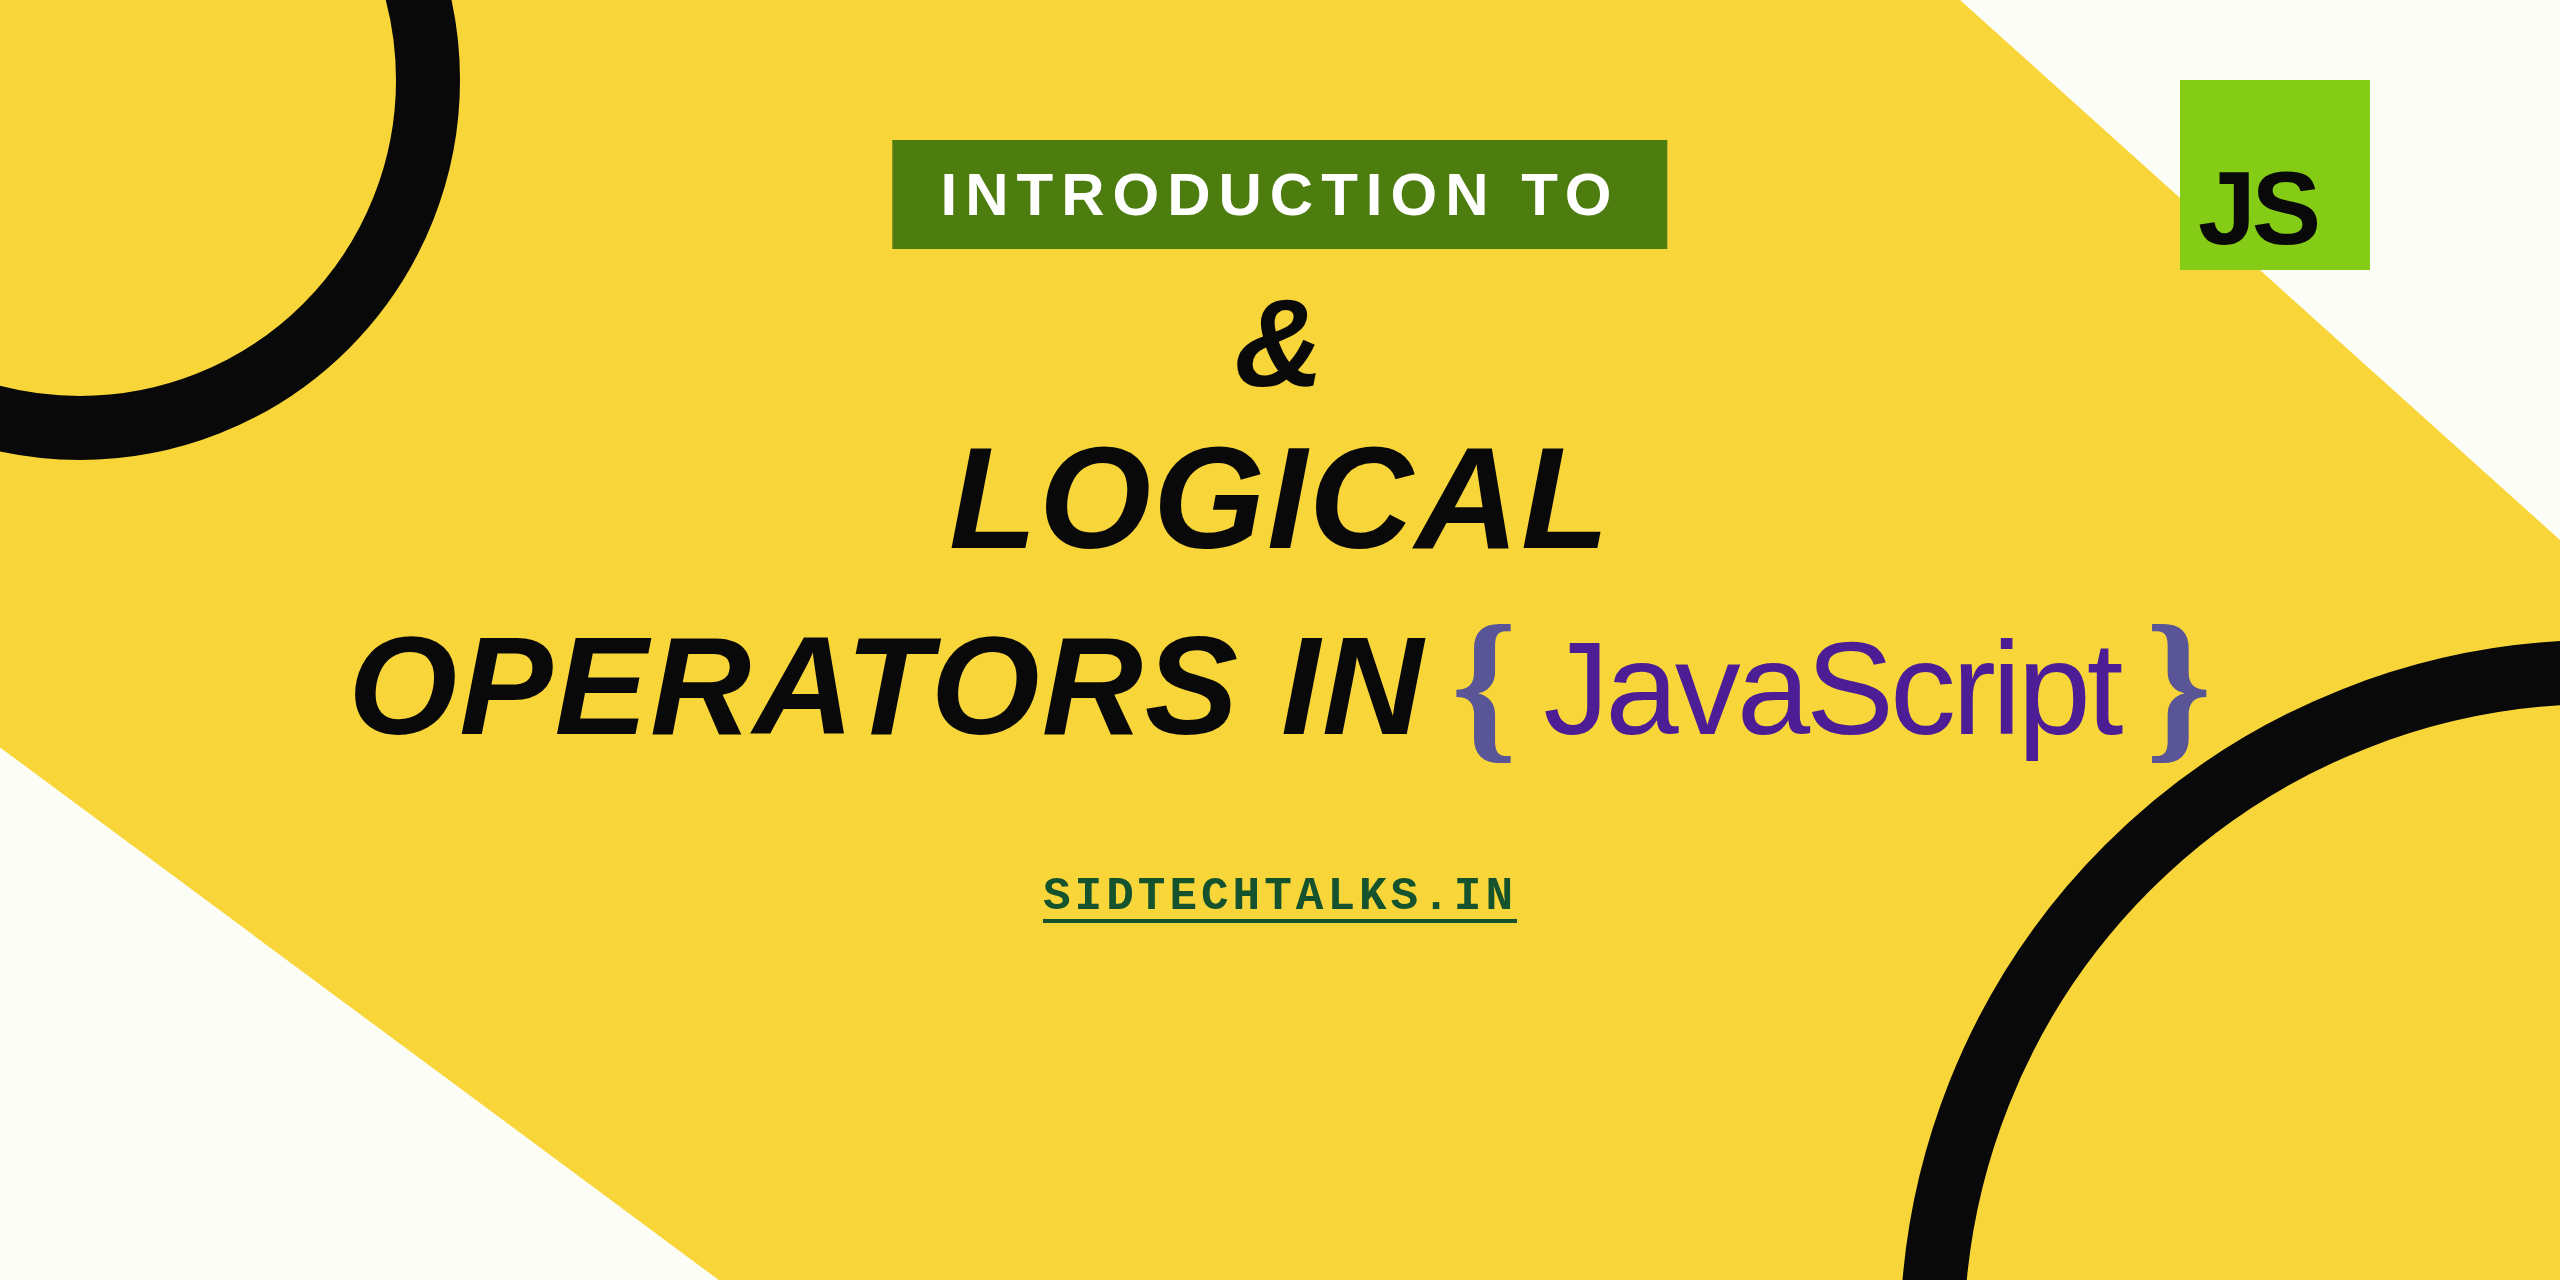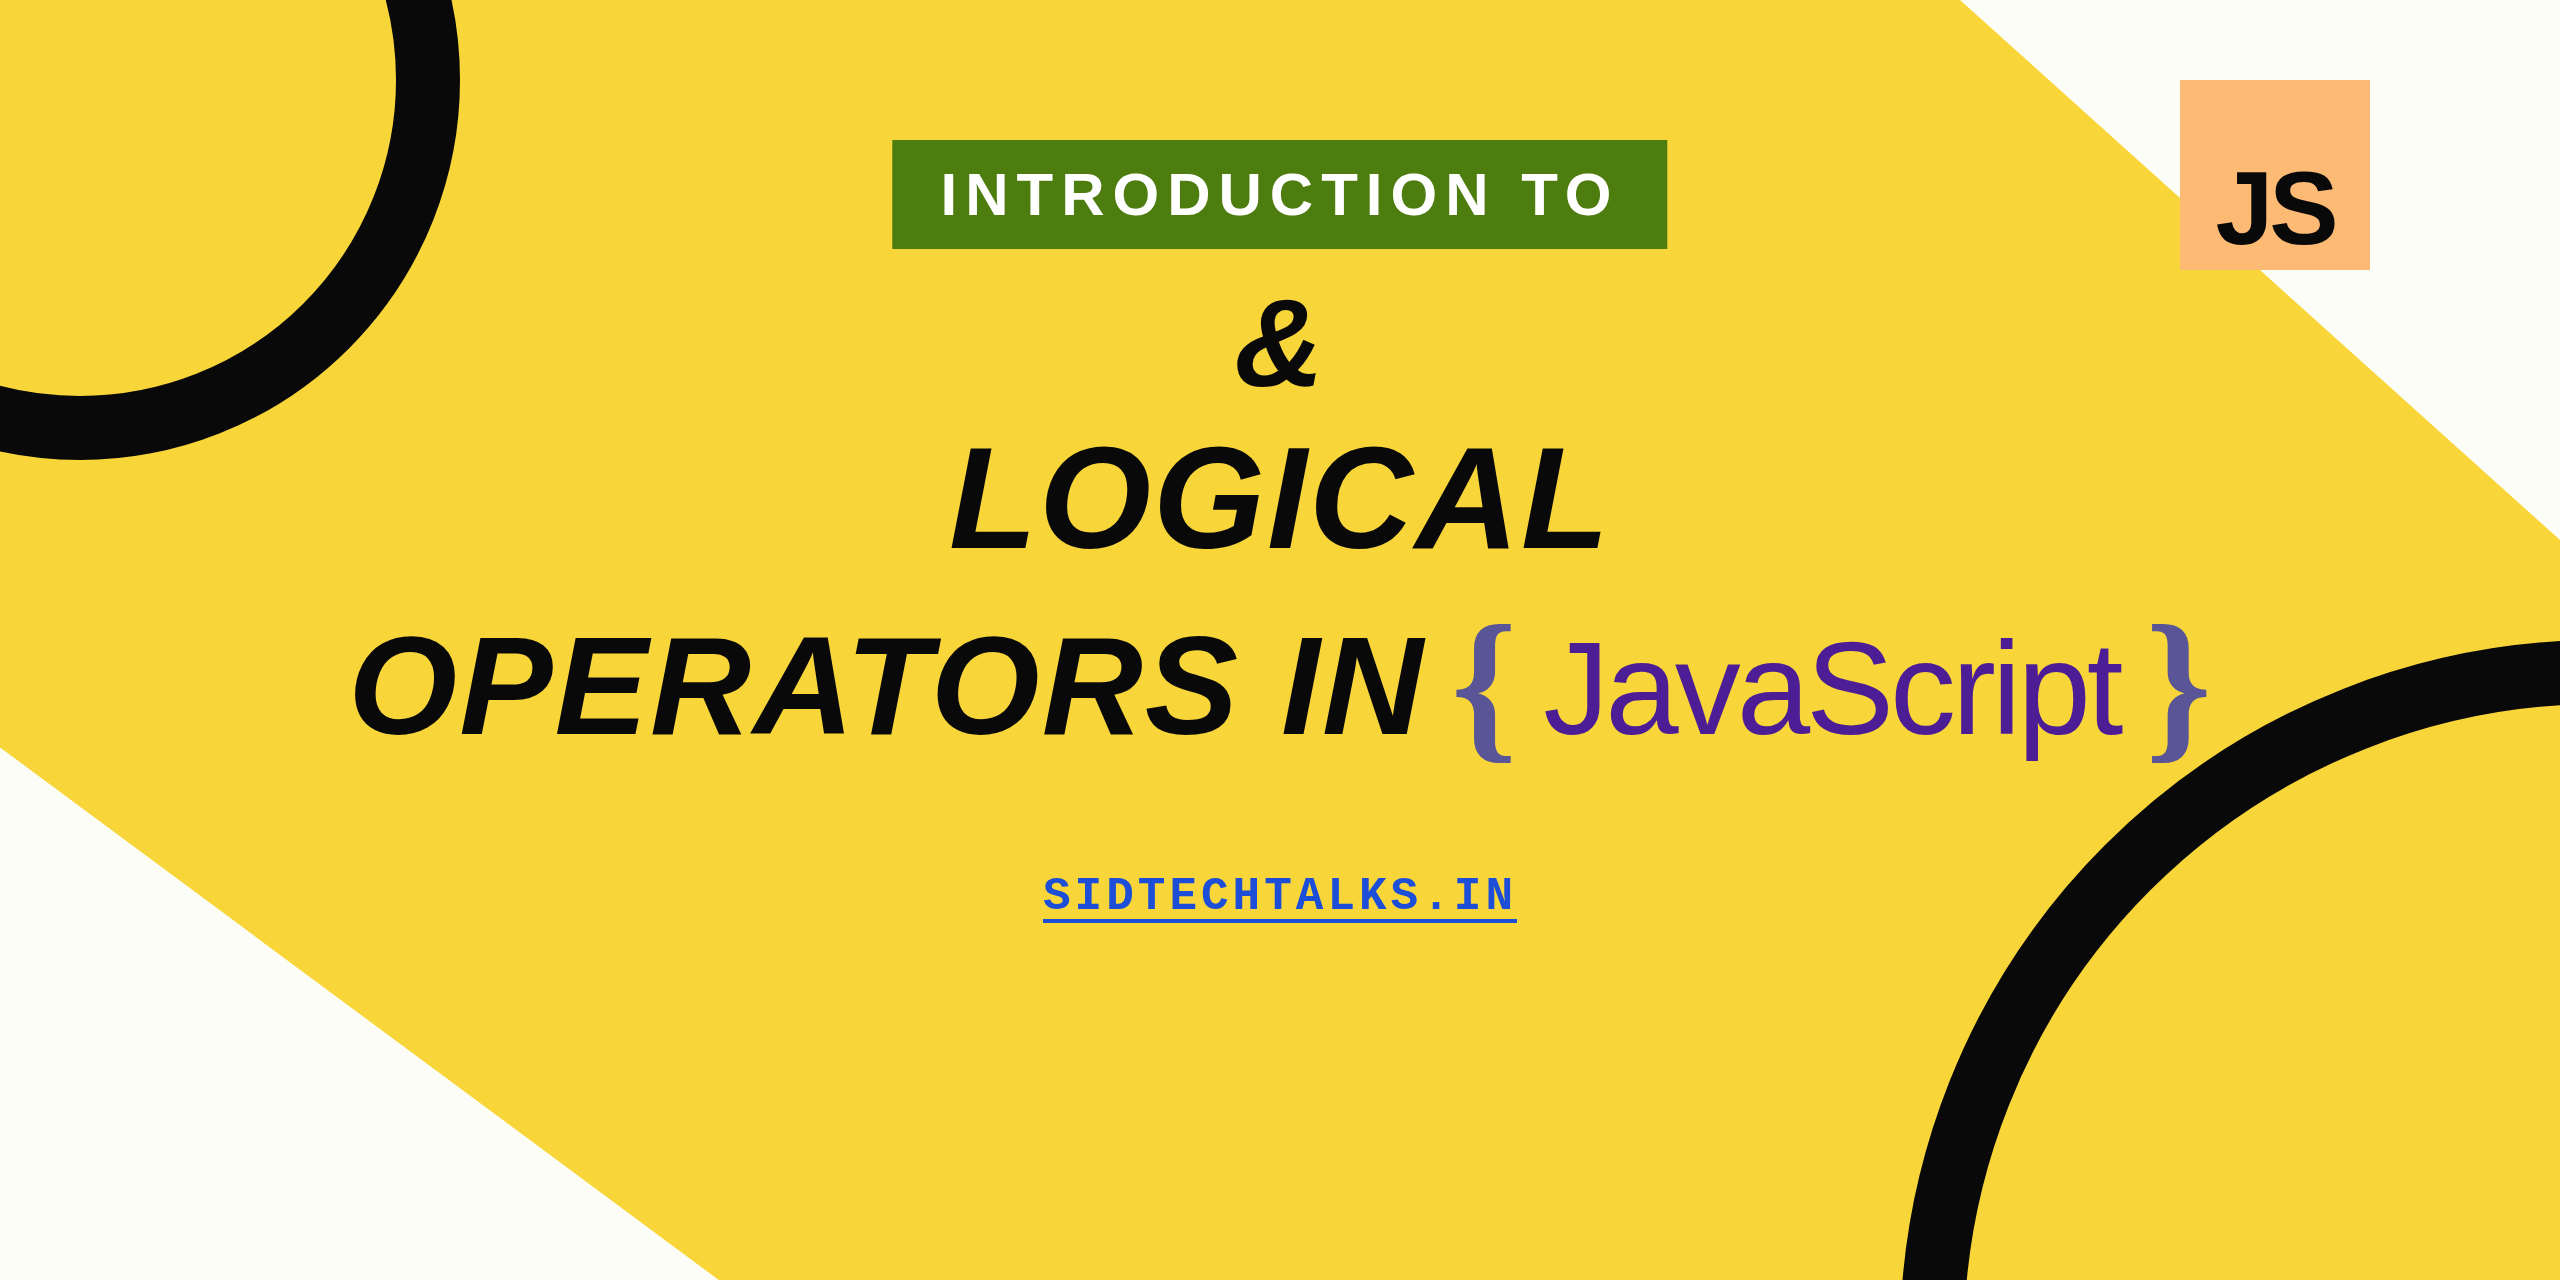--- a/index.html
+++ b/index.html
@@ -46,24 +46,24 @@
     width: 1400px; height: 1400px;
     border: 64px solid #0a090a;
     border-radius: 50%;
   }
 
   
   .js-badge {
     position: absolute;
     top: 80px; right: 190px;
     width: 190px; height: 190px;
-    background: #fdba74;
+    background: #84cc16;
     display: flex;
     align-items: flex-end;
-    justify-content: center;
+    justify-content: flex-start;
     padding: 14px 18px;
   }
   .js-badge span {
     font-family: Arial, Helvetica, sans-serif;
     font-weight: 900;
     font-size: 104px;
     color: #0a090a;
     letter-spacing: -4px;
     line-height: 0.9;
   }
@@ -128,21 +128,21 @@
     letter-spacing: -4px;
     line-height: 1;
   }
 
   .site-link {
     margin-top: 110px;
     font-family: "Courier New", Courier, monospace;
     font-weight: 700;
     font-size: 46px;
     letter-spacing: 4px;
-    color: #1d4ed8;
+    color: #14532d;
     text-decoration: underline;
     text-underline-offset: 10px;
     text-decoration-thickness: 4px;
   }
 </style>
 </head>
 <body>
 
 <div class="top-right-tri"></div>
 <div class="bot-left-tri"></div>

